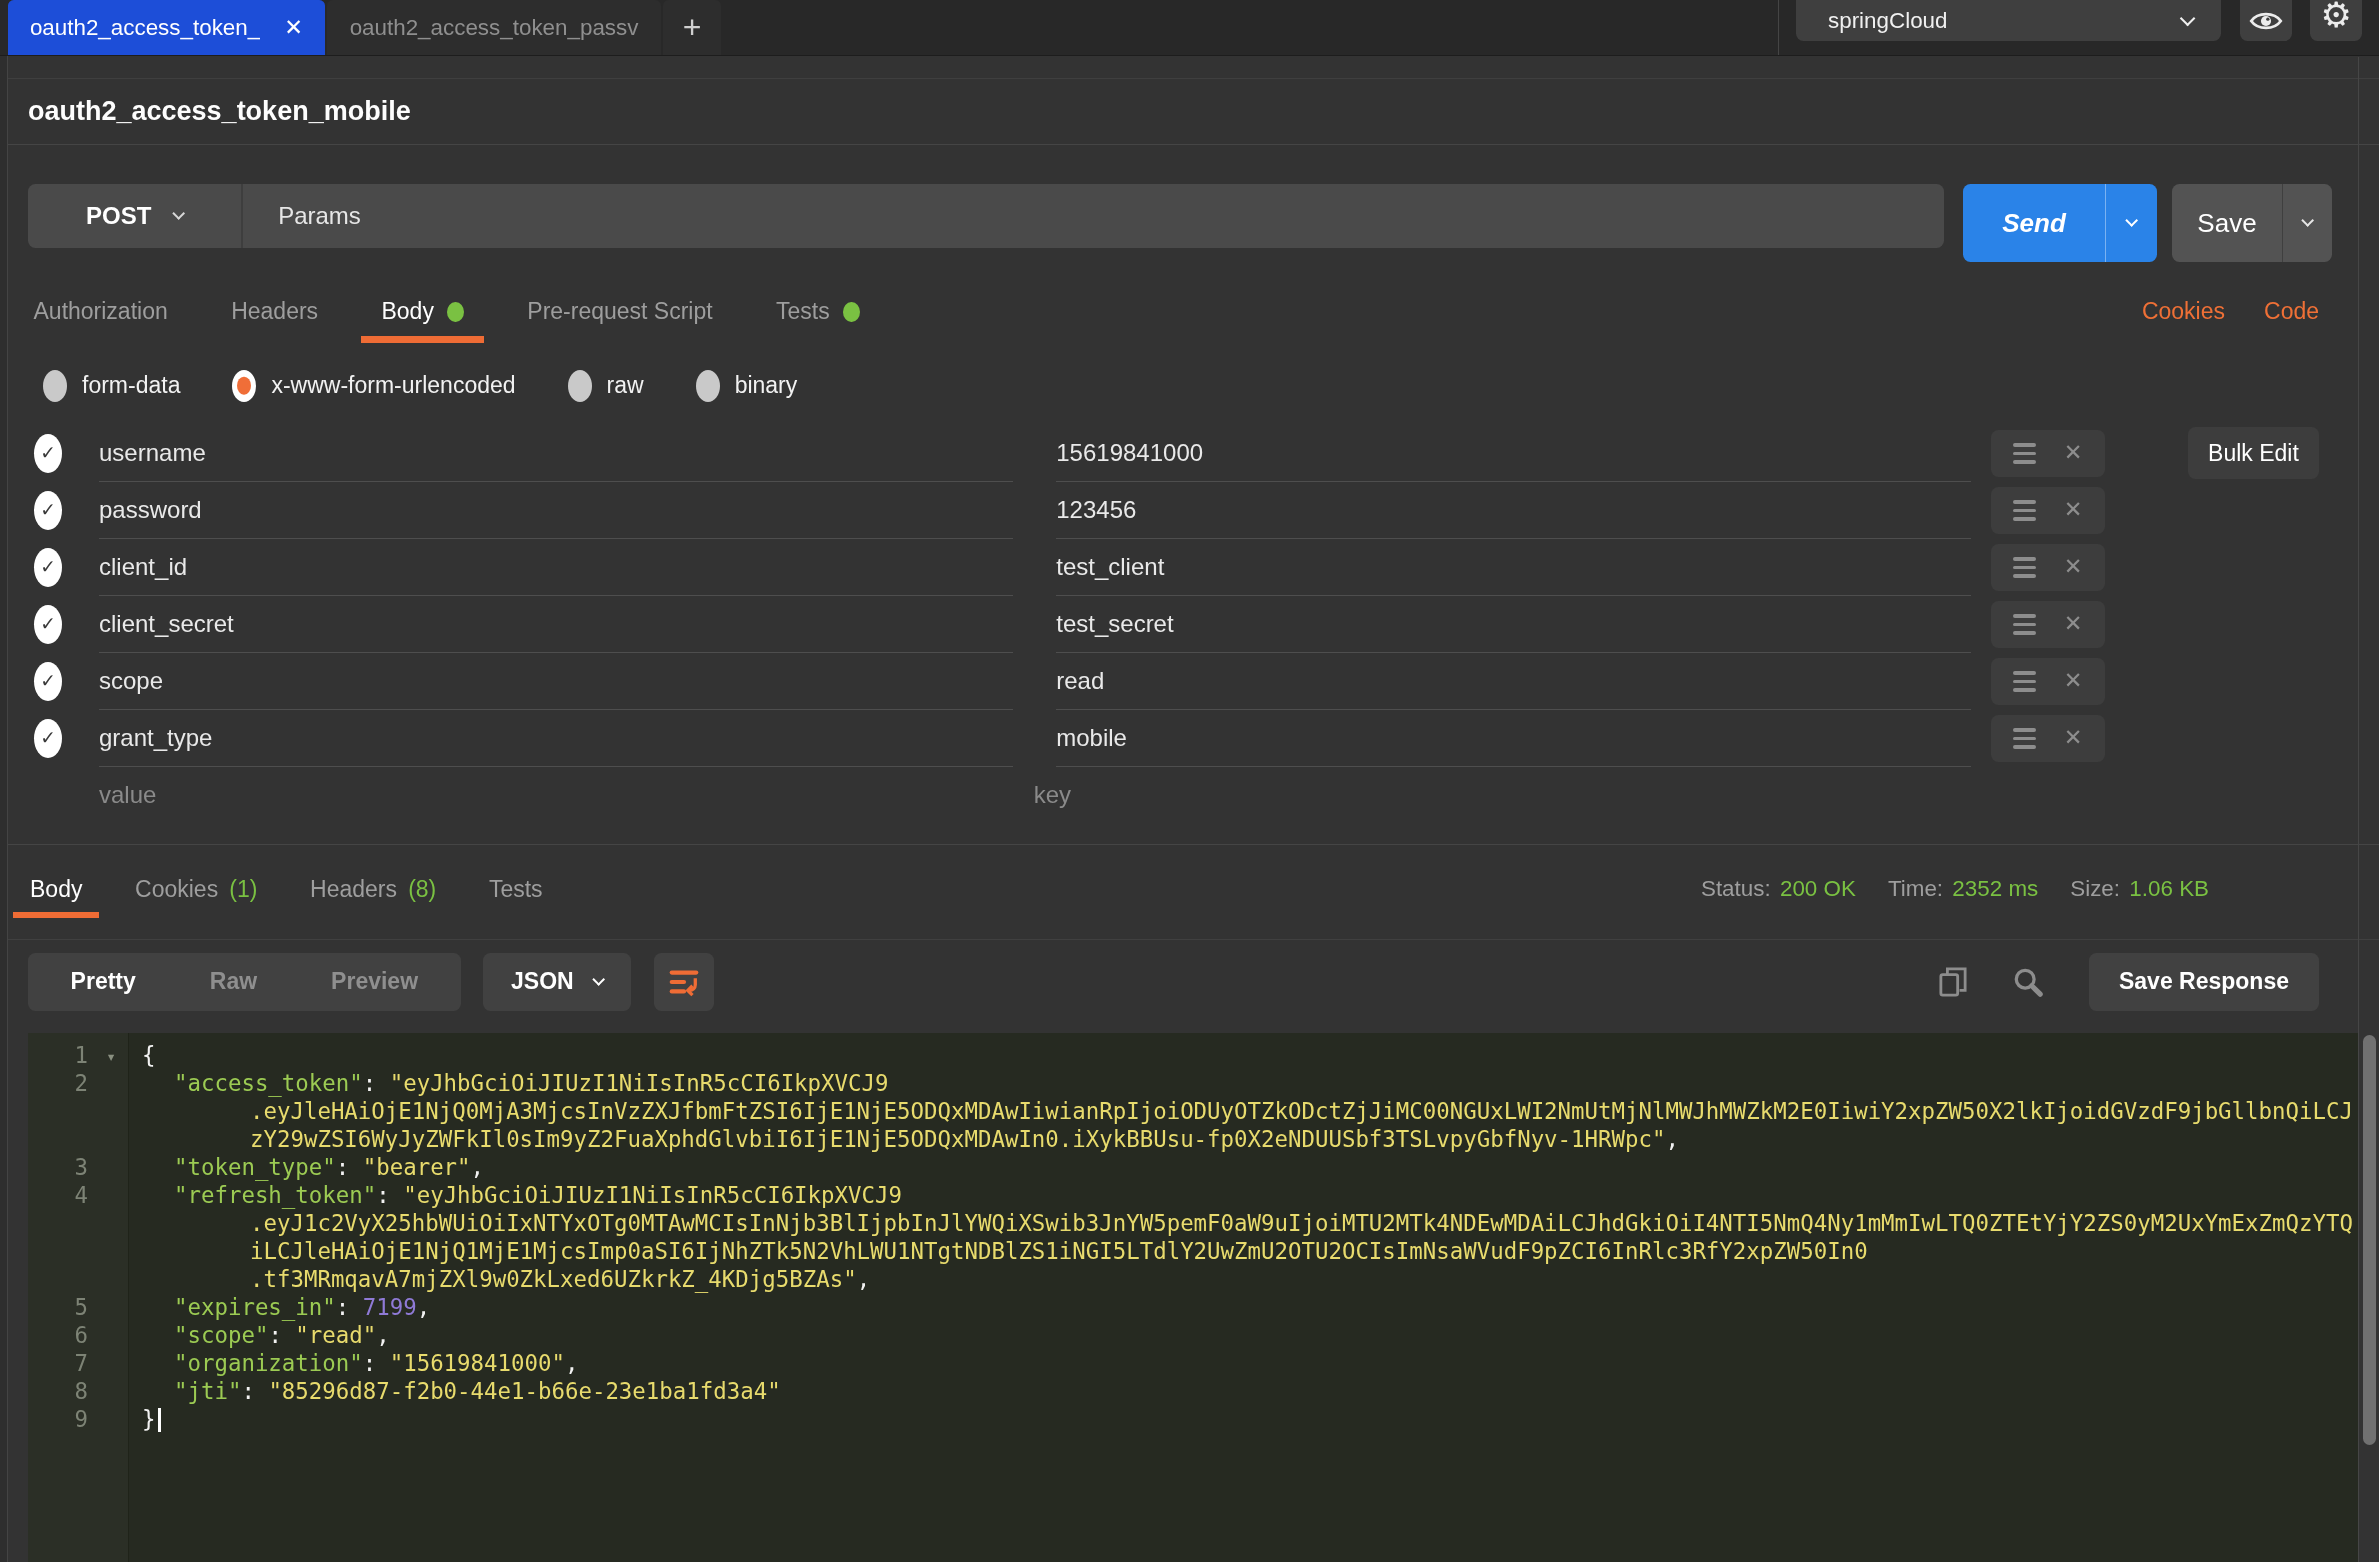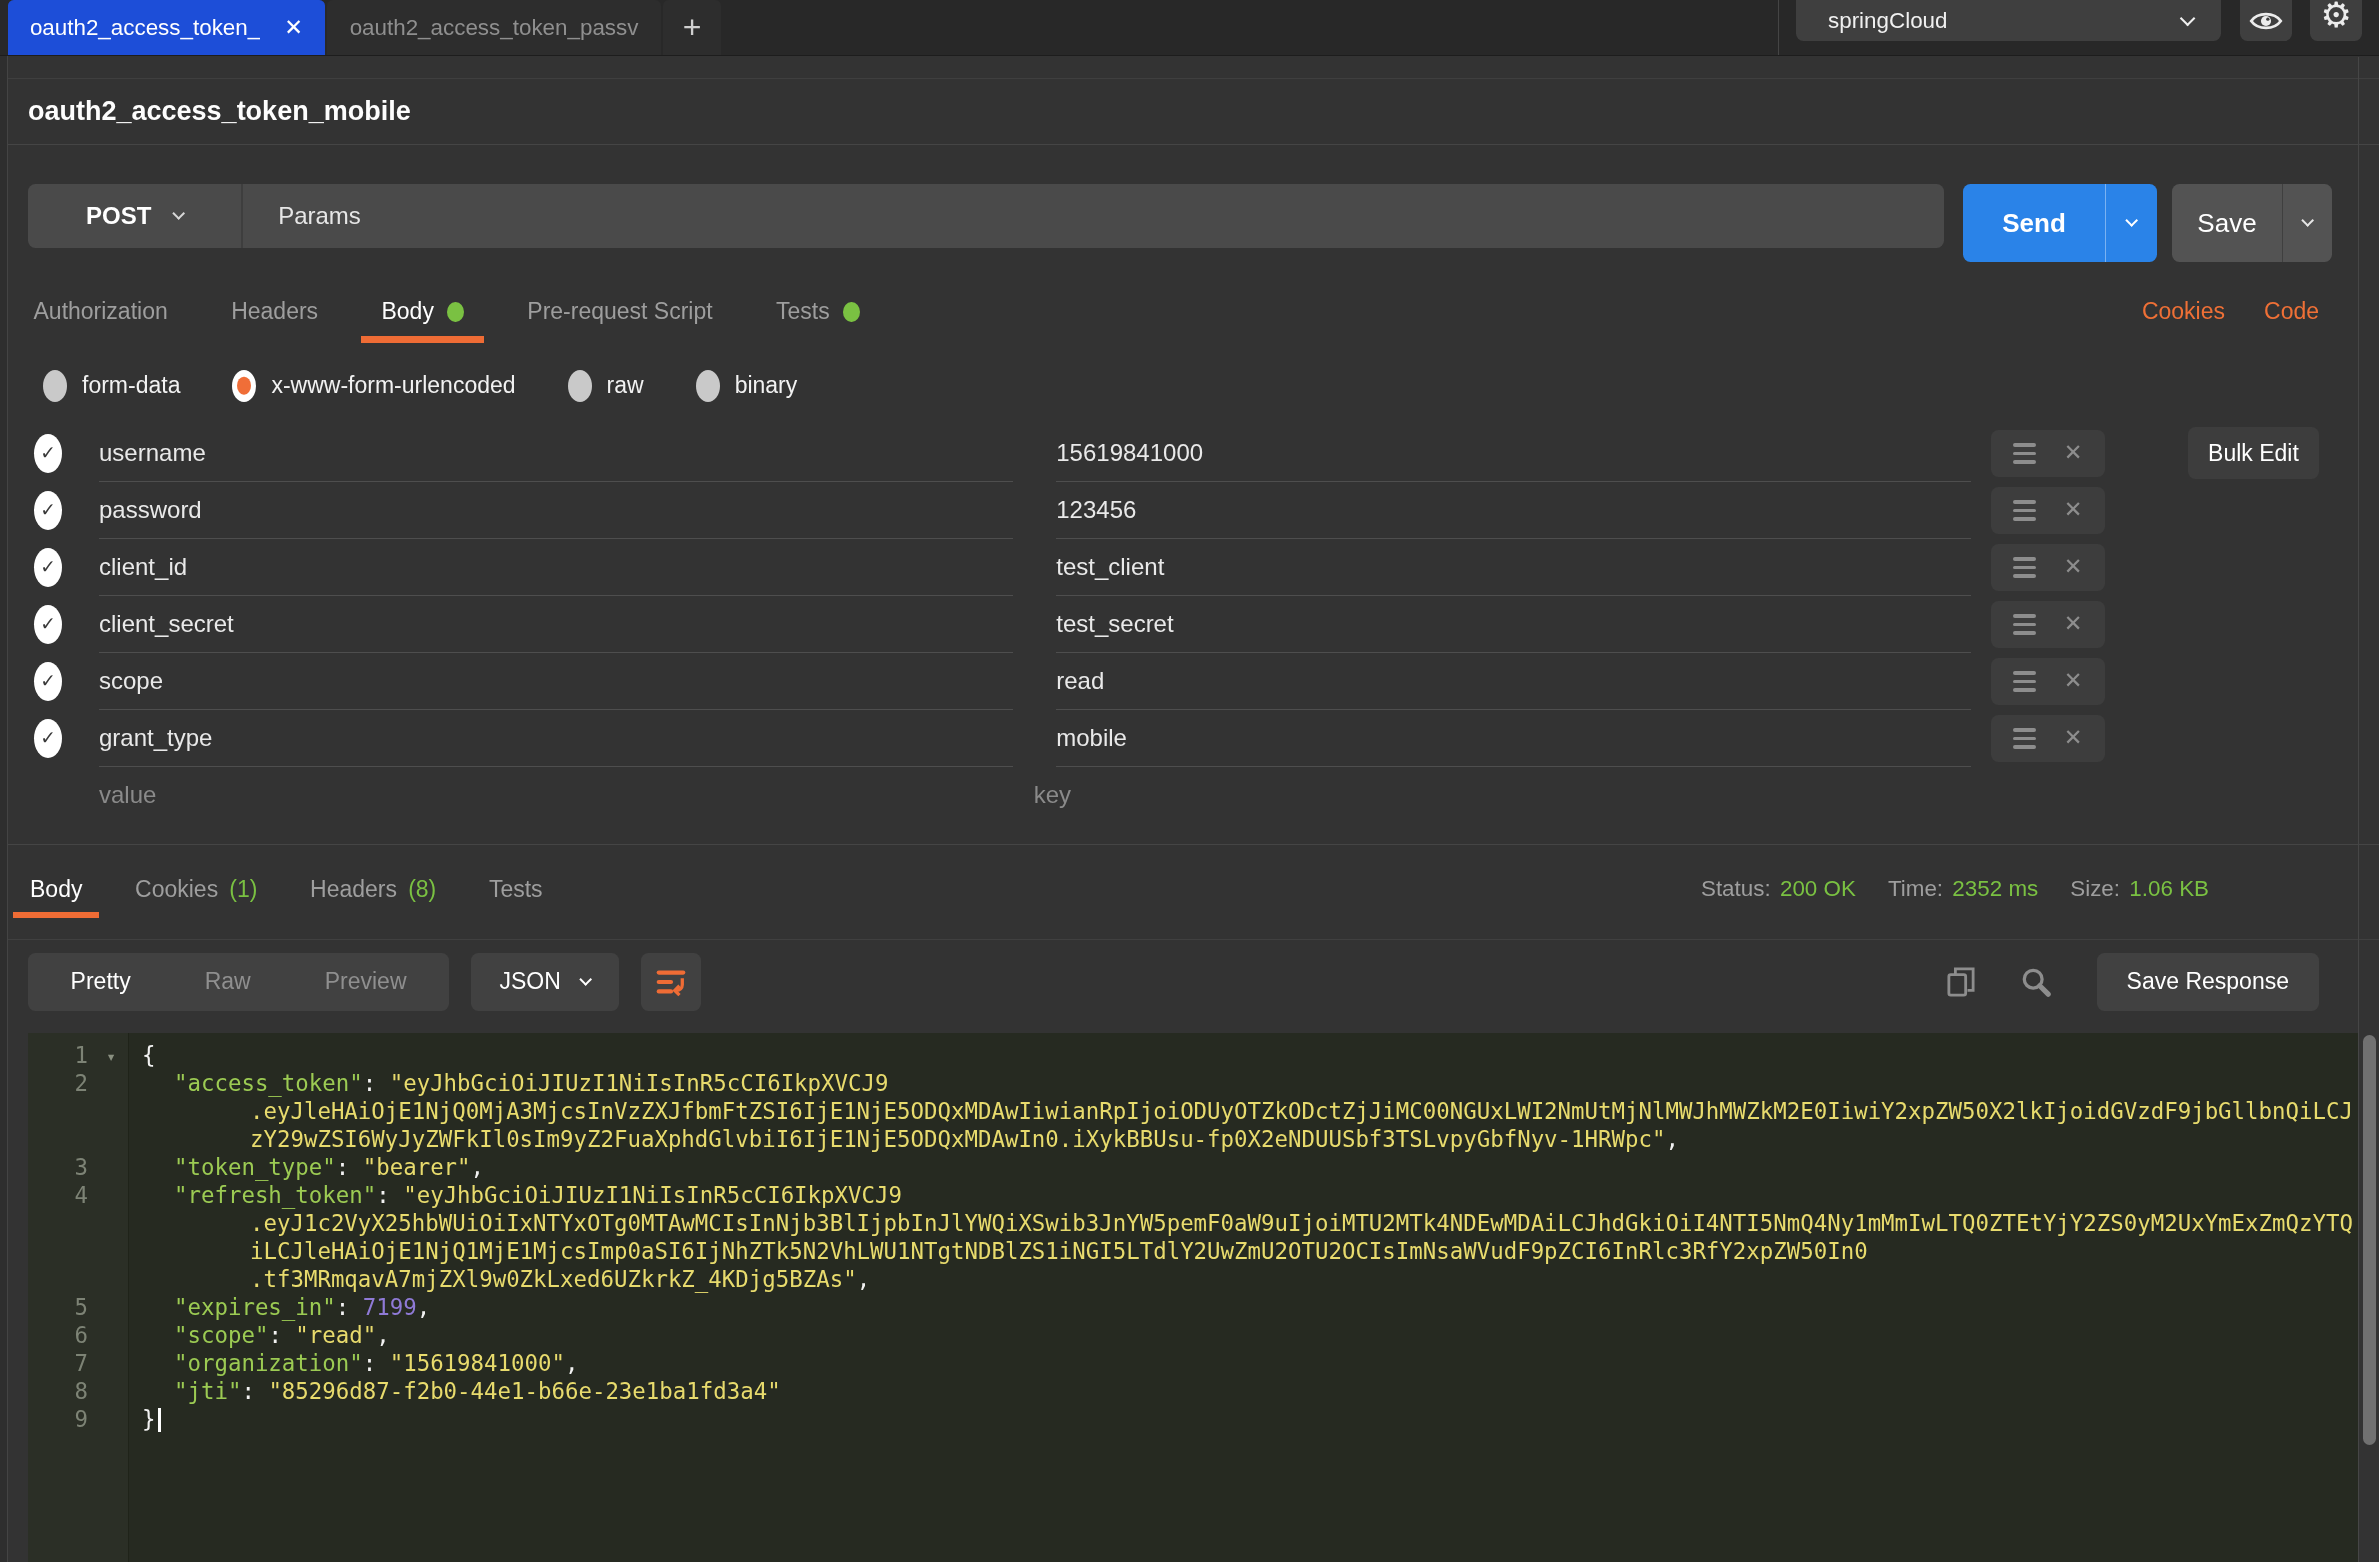--- a/index.html
+++ b/index.html
@@ -28,21 +28,21 @@
   
   .titlebar { margin-top:22.4px; height:67px; border-top:0.9px solid #3f3f3f; border-bottom:0.9px solid #454545; display:flex; align-items:center; padding-left:28px; }
   .req-title { font-size:27px; font-weight:bold; color:#fdfdfd; }
   
   .urlrow { margin-top:39px; padding:0 47px 0 28px; height:78px; display:flex; }
   .url-group { flex:1; height:64px; background:#4a4a4a; border-radius:7.5px; display:flex; align-items:center; overflow:hidden; }
   .method { width:214px; height:78px; display:flex; align-items:center; justify-content:center; gap:22.4px; border-right:0.9px solid #3e3e3e; color:#fff; font-size:24px; font-weight:bold; }
   .method .chev { color:#d8d8d8; }
   .url-input { flex:1; height:78px; background:transparent; border:none; outline:none; color:#f0f0f0; font-size:24px; padding:0 0 0 34px; font-family:"Liberation Sans","DejaVu Sans",sans-serif; }
   .params-btn { width:154px; height:78px; border-left:0.9px solid #3e3e3e; display:flex; align-items:center; justify-content:center; font-size:24px; color:#e6e6e6; }
-  .send-group { display:flex; margin-left:18.6px; height:78px; border-radius:7.5px; overflow:hidden; background:#2a83e8; color:#fff; }
+  .send-group { display:flex; margin-left:18.6px; height:78px; border-radius:7.5px; overflow:hidden; background:#2a83e8; color:#fff;font-style:italic; }
   .send-main { width:142px; display:flex; align-items:center; justify-content:center; font-size:26px; font-weight:bold; }
   .send-chev { width:52px; display:flex; align-items:center; justify-content:center; border-left:0.9px solid rgba(255,255,255,.38); }
   .save-group { display:flex; margin-left:15px; height:78px; border-radius:7.5px; overflow:hidden; background:#535353; color:#fff; }
   .save-main { width:110px; display:flex; align-items:center; justify-content:center; font-size:26px; }
   .save-chev { width:50px; display:flex; align-items:center; justify-content:center; border-left:0.9px solid #3f3f3f; color:#e6e6e6; }
   
   .reqtabs-row { margin-top:18.6px; padding:0 60px 0 13px; display:flex; align-items:stretch; height:62px; }
   .reqtabs { display:flex; gap:22.4px; }
   .rtab { position:relative; display:flex; align-items:center; gap:13px; padding:0 20.5px; font-size:23px; color:#9e9e9e; }
   .rtab.active { color:#fff; }
@@ -78,21 +78,21 @@
   .resptabs { display:flex; gap:18.6px; padding-left:13px; }
   .rstab { position:relative; display:flex; align-items:center; gap:11.2px; height:58px; padding:0 17px; font-size:23px; color:#9e9e9e; }
   .rstab.active { color:#fff; }
   .rstab.active::after { content:""; position:absolute; left:0; right:0; bottom:0; height:6.5px; background:#ef6c35; }
   .rcount { color:#7ac142; }
   .metrics { margin-left:auto; margin-right:170px; display:flex; gap:32px; font-size:22.4px; }
   .mpair { display:flex; gap:9.3px; }
   .mlabel { color:#9e9e9e;text-align:right; }
   .mvalue { color:#7ac142; }
   
-  .toolbar { margin-top:13px; height:58px; padding:0 60px 0 28px; display:flex; align-items:center; }
+  .toolbar { margin-top:13px; height:58px; padding:0 60px 0 28px; display:flex; align-items:center;font-weight:bold; }
   .viewmodes { height:58px; background:#414141; border-radius:7.5px; display:flex; align-items:center; padding:0 5.6px; }
   .vmode { padding:0 37px; font-size:23px; color:#8f8f8f; height:58px; display:flex; align-items:center; }
   .vmode.active { color:#fff; }
   .lang-select { margin-left:22.4px; height:58px; background:#414141; border-radius:7.5px; display:flex; align-items:center; gap:20.5px; padding:0 28px; font-size:23px; color:#fff; }
   .icon-box { margin-left:22.4px; width:60px; height:58px; background:#414141; border-radius:7.5px; display:flex; align-items:center; justify-content:center; }
   .tools-right { margin-left:auto; display:flex; align-items:center; gap:46px; }
   .save-resp { height:58px; background:#414141; border-radius:7.5px; display:flex; align-items:center; justify-content:center; padding:0 30px; font-size:23px; color:#fff; }
   
   .codewrap { position:relative; margin:22.4px 20.5px 0 28px; height:532px; background:#262a21; overflow:hidden;
               font-family:"DejaVu Sans Mono",monospace; font-size:22.4px; line-height:28px; }

